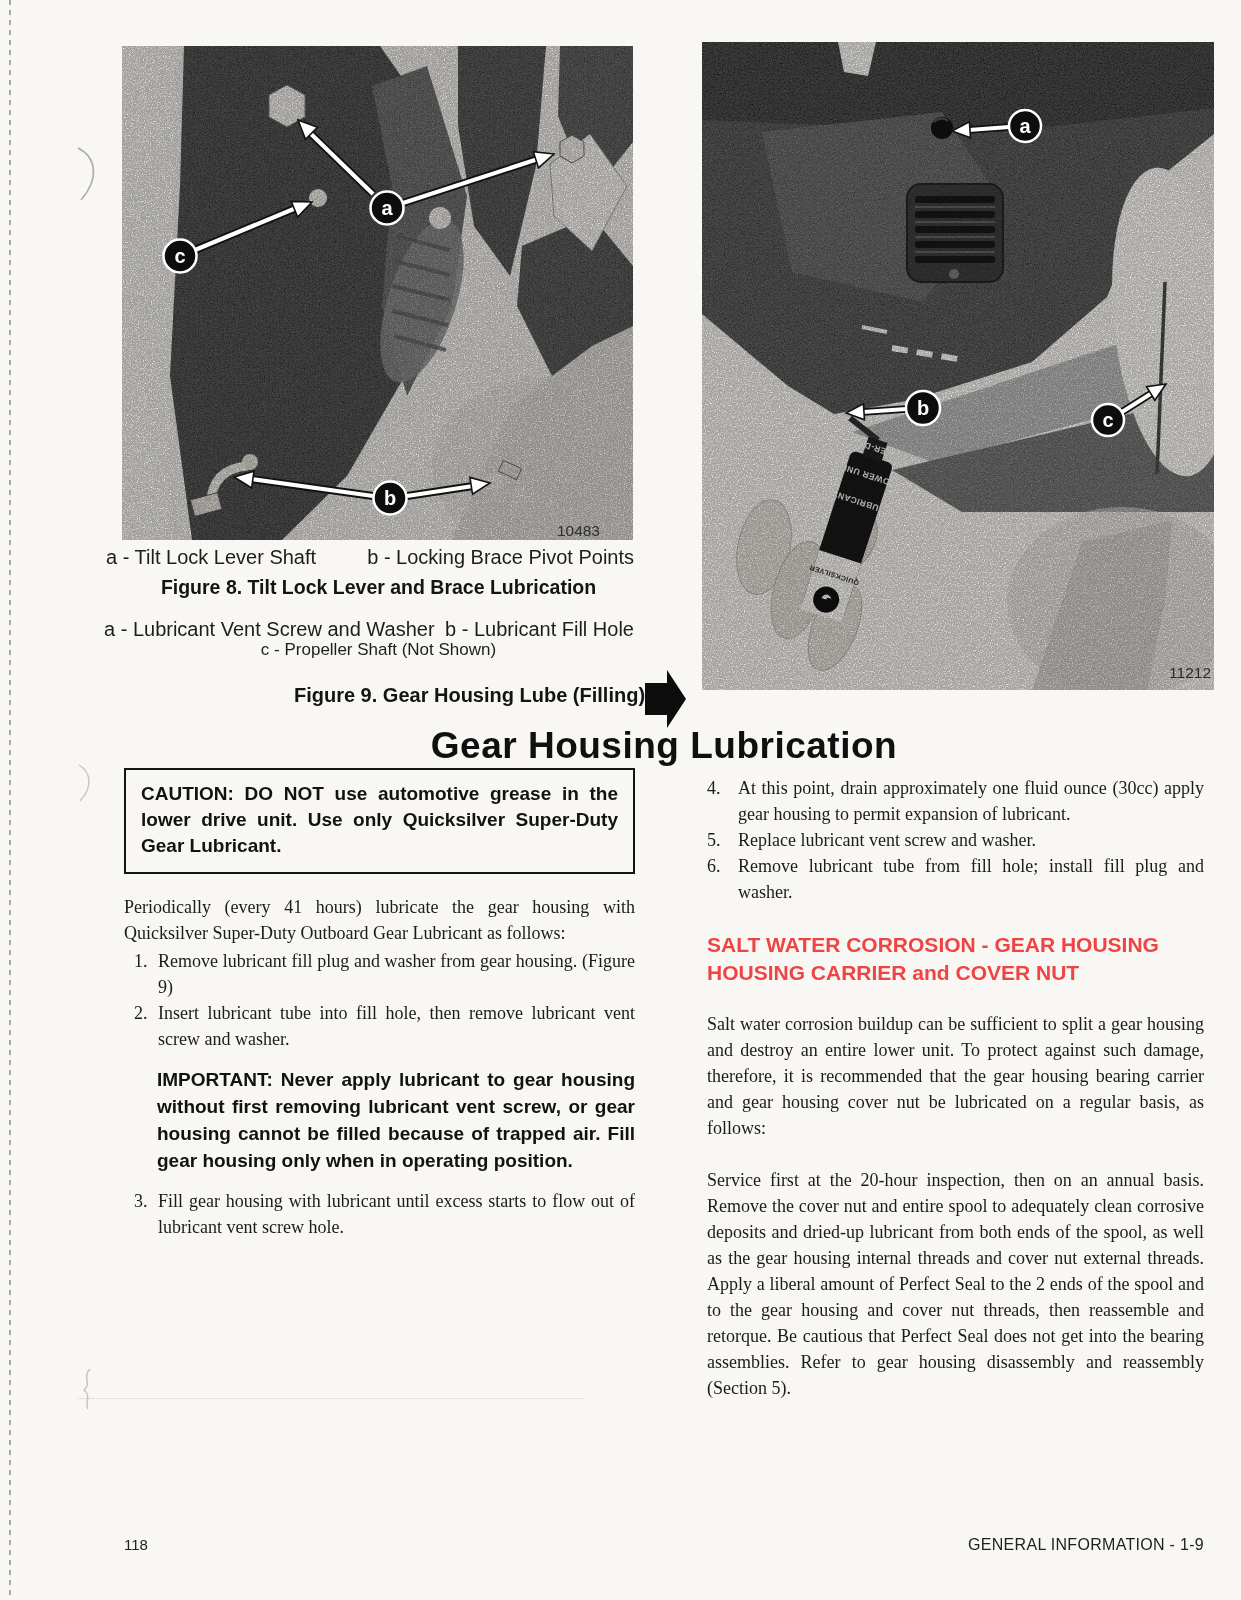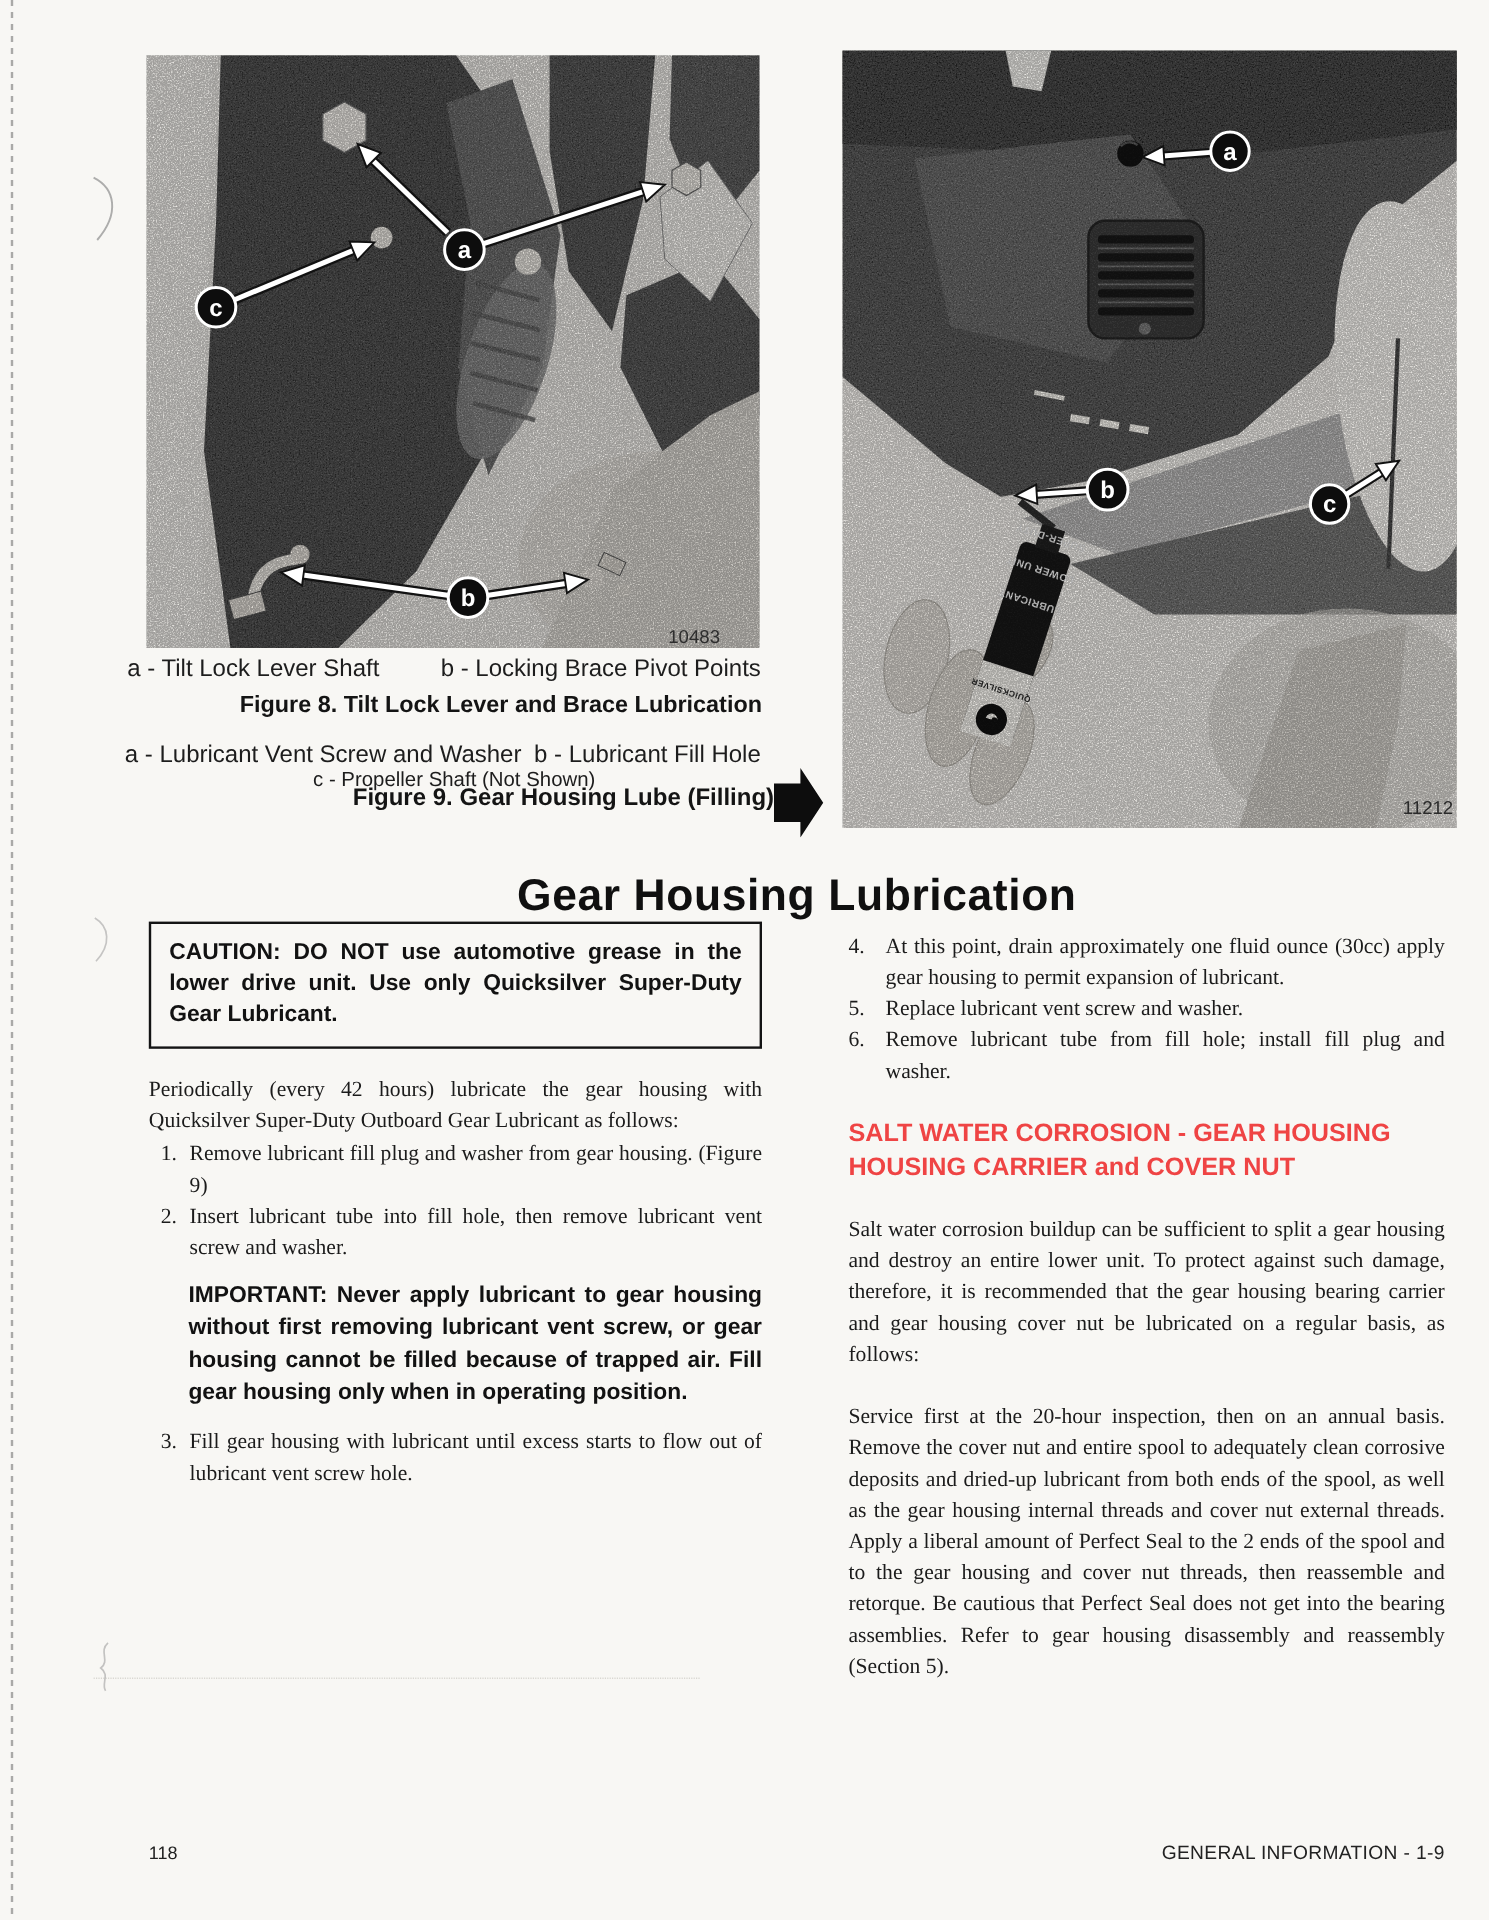--- a/index.html
+++ b/index.html
@@ -9,23 +9,23 @@
   
   .edge-line{left:9px;top:0;width:2px;height:1600px;opacity:.45;
     background:repeating-linear-gradient(to bottom,#4a4a4a 0 5px,transparent 5px 10px);}
   .dotline{left:78px;top:1398px;width:505px;height:0;border-top:1px dotted #b2afa9;opacity:.55;}
   
   .photo{display:block;}
   
   .cap-row{display:flex;justify-content:space-between;font-family:"Liberation Sans",sans-serif;
            font-size:20px;color:#1d1d1d;}
   .cap-center{text-align:center;font-family:"Liberation Sans",sans-serif;font-size:17px;color:#1d1d1d;}
-  .fig-title{text-align:right;font-family:"Liberation Sans",sans-serif;font-weight:700;
+  .fig-title{text-align:center;font-family:"Liberation Sans",sans-serif;font-weight:700;
              font-size:19.5px;color:#141414;}
-  .fig9-row{display:flex;align-items:flex-start;justify-content:center;padding-left:96px;}
+  .fig9-row{display:flex;align-items:flex-start;justify-content:center;padding-left:96px;margin-top:30px;}
   .fig9-row .fig-title{white-space:nowrap;}
   .big-arrow{margin-top:-14px;}
   
   .main-title{left:124px;top:725px;width:1080px;text-align:center;
     font-family:"Liberation Sans",sans-serif;font-weight:700;font-size:37px;color:#101010;
     letter-spacing:.5px;}
   
   .col{font-size:18px;line-height:26px;text-align:justify;}
   .col-left{left:124px;top:768px;width:511px;}
   .col-right{left:707px;top:775px;width:497px;}
@@ -254,21 +254,21 @@
       <polygon points="0,13 22,13 22,0 41,29 22,58 22,45 0,45" fill="#0d0d0d"></polygon>
     </svg>
   </div>
 
   <div class="abs main-title">Gear Housing Lubrication</div>
 
   <div class="abs col col-left">
     <div class="warnbox">
       <span>CAUTION: DO NOT use automotive grease in the lower drive unit. Use only Quicksilver Super-Duty Gear Lubricant.</span>
     </div>
-    <p class="para">Periodically (every 42 hours) lubricate the gear housing with Quicksilver Super-Duty Outboard Gear Lubricant as follows:</p>
+    <p class="para">Periodically (every 41 hours) lubricate the gear housing with Quicksilver Super-Duty Outboard Gear Lubricant as follows:</p>
     <div class="step">
       <span class="n">1.</span>
       <span class="t">Remove lubricant fill plug and washer from gear housing. (Figure 9)</span>
     </div>
     <div class="step">
       <span class="n">2.</span>
       <span class="t">Insert lubricant tube into fill hole, then remove lubricant vent screw and washer.</span>
     </div>
     <div class="important">IMPORTANT: Never apply lubricant to gear housing without first removing lubricant vent screw, or gear housing cannot be filled because of trapped air. Fill gear housing only when in operating position.</div>
     <div class="step">

